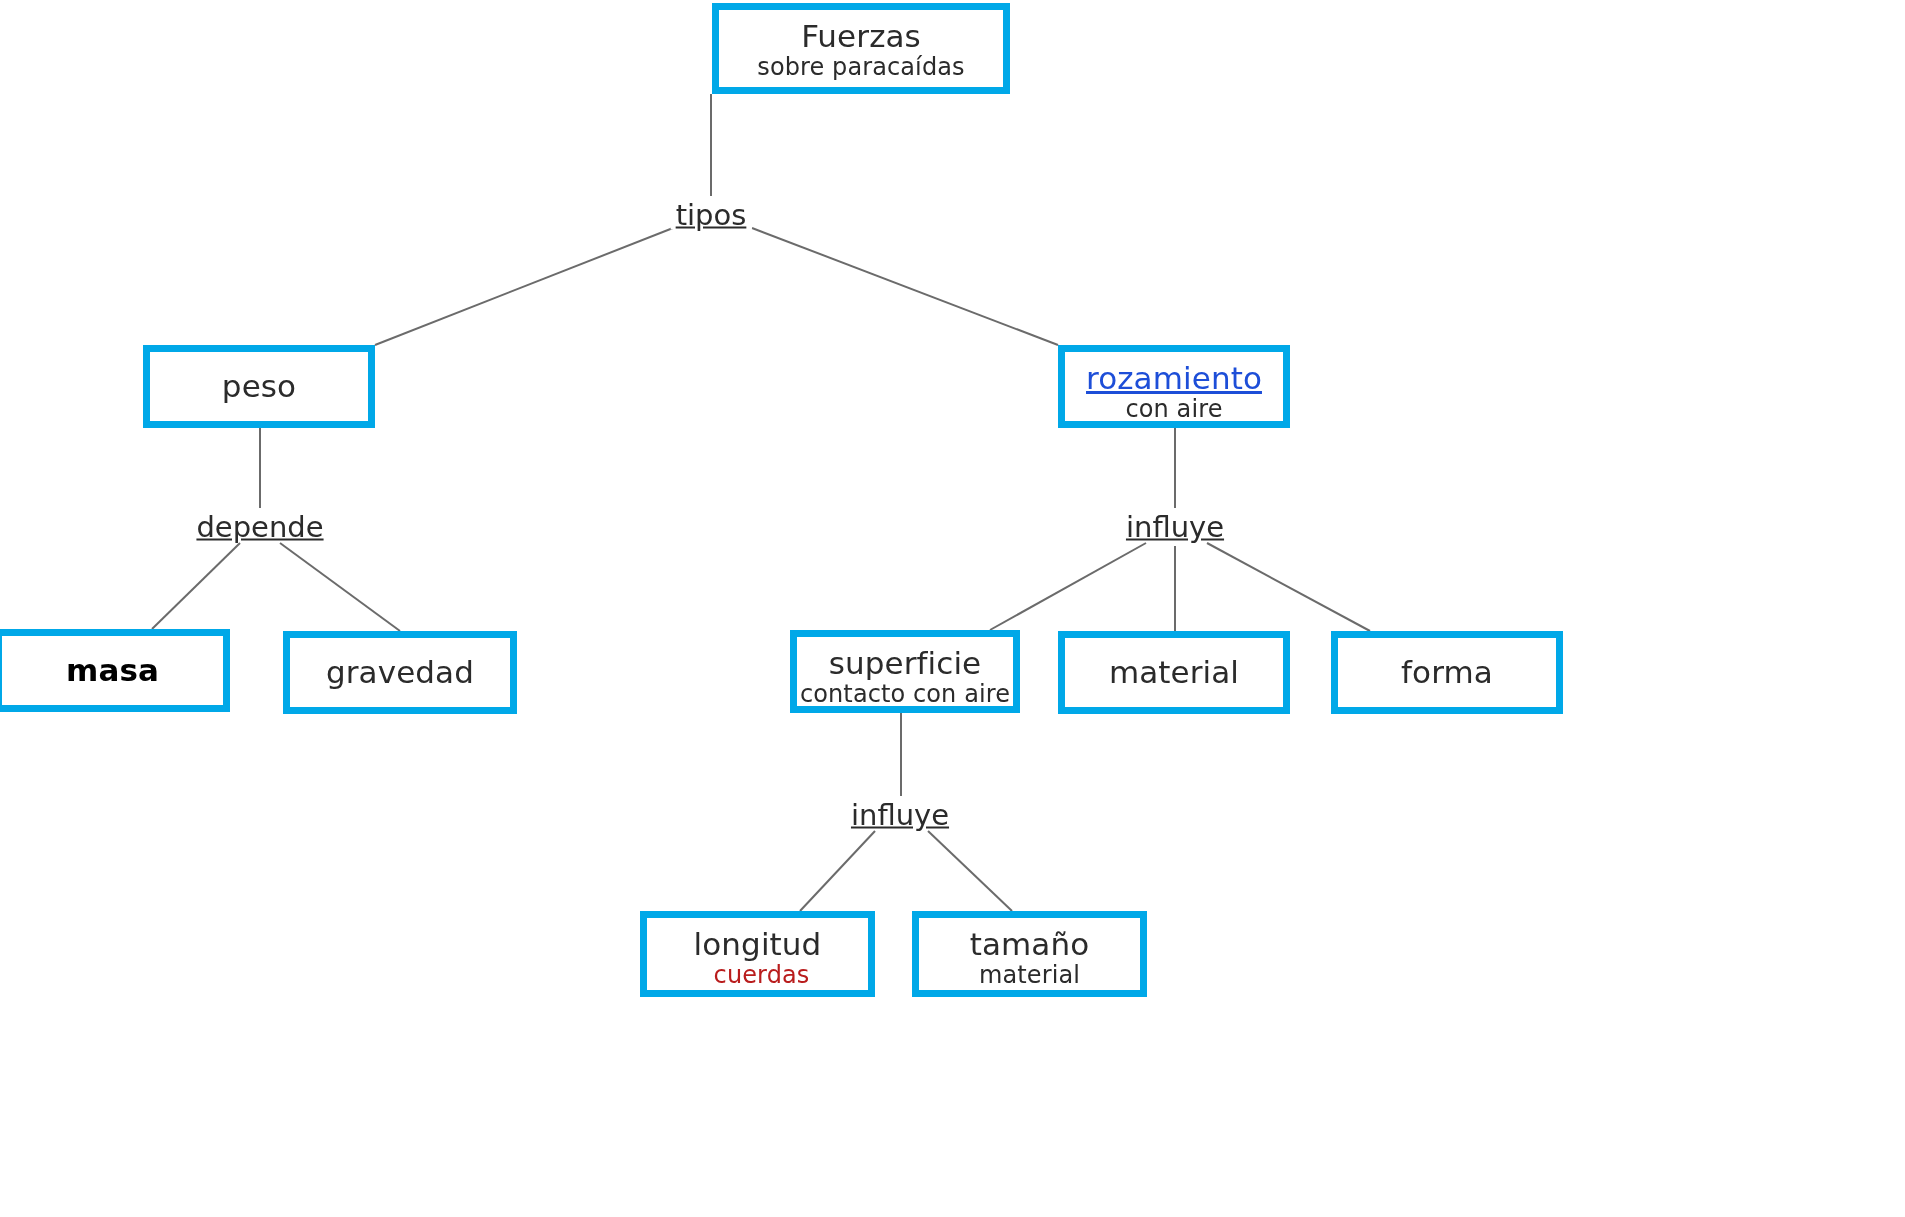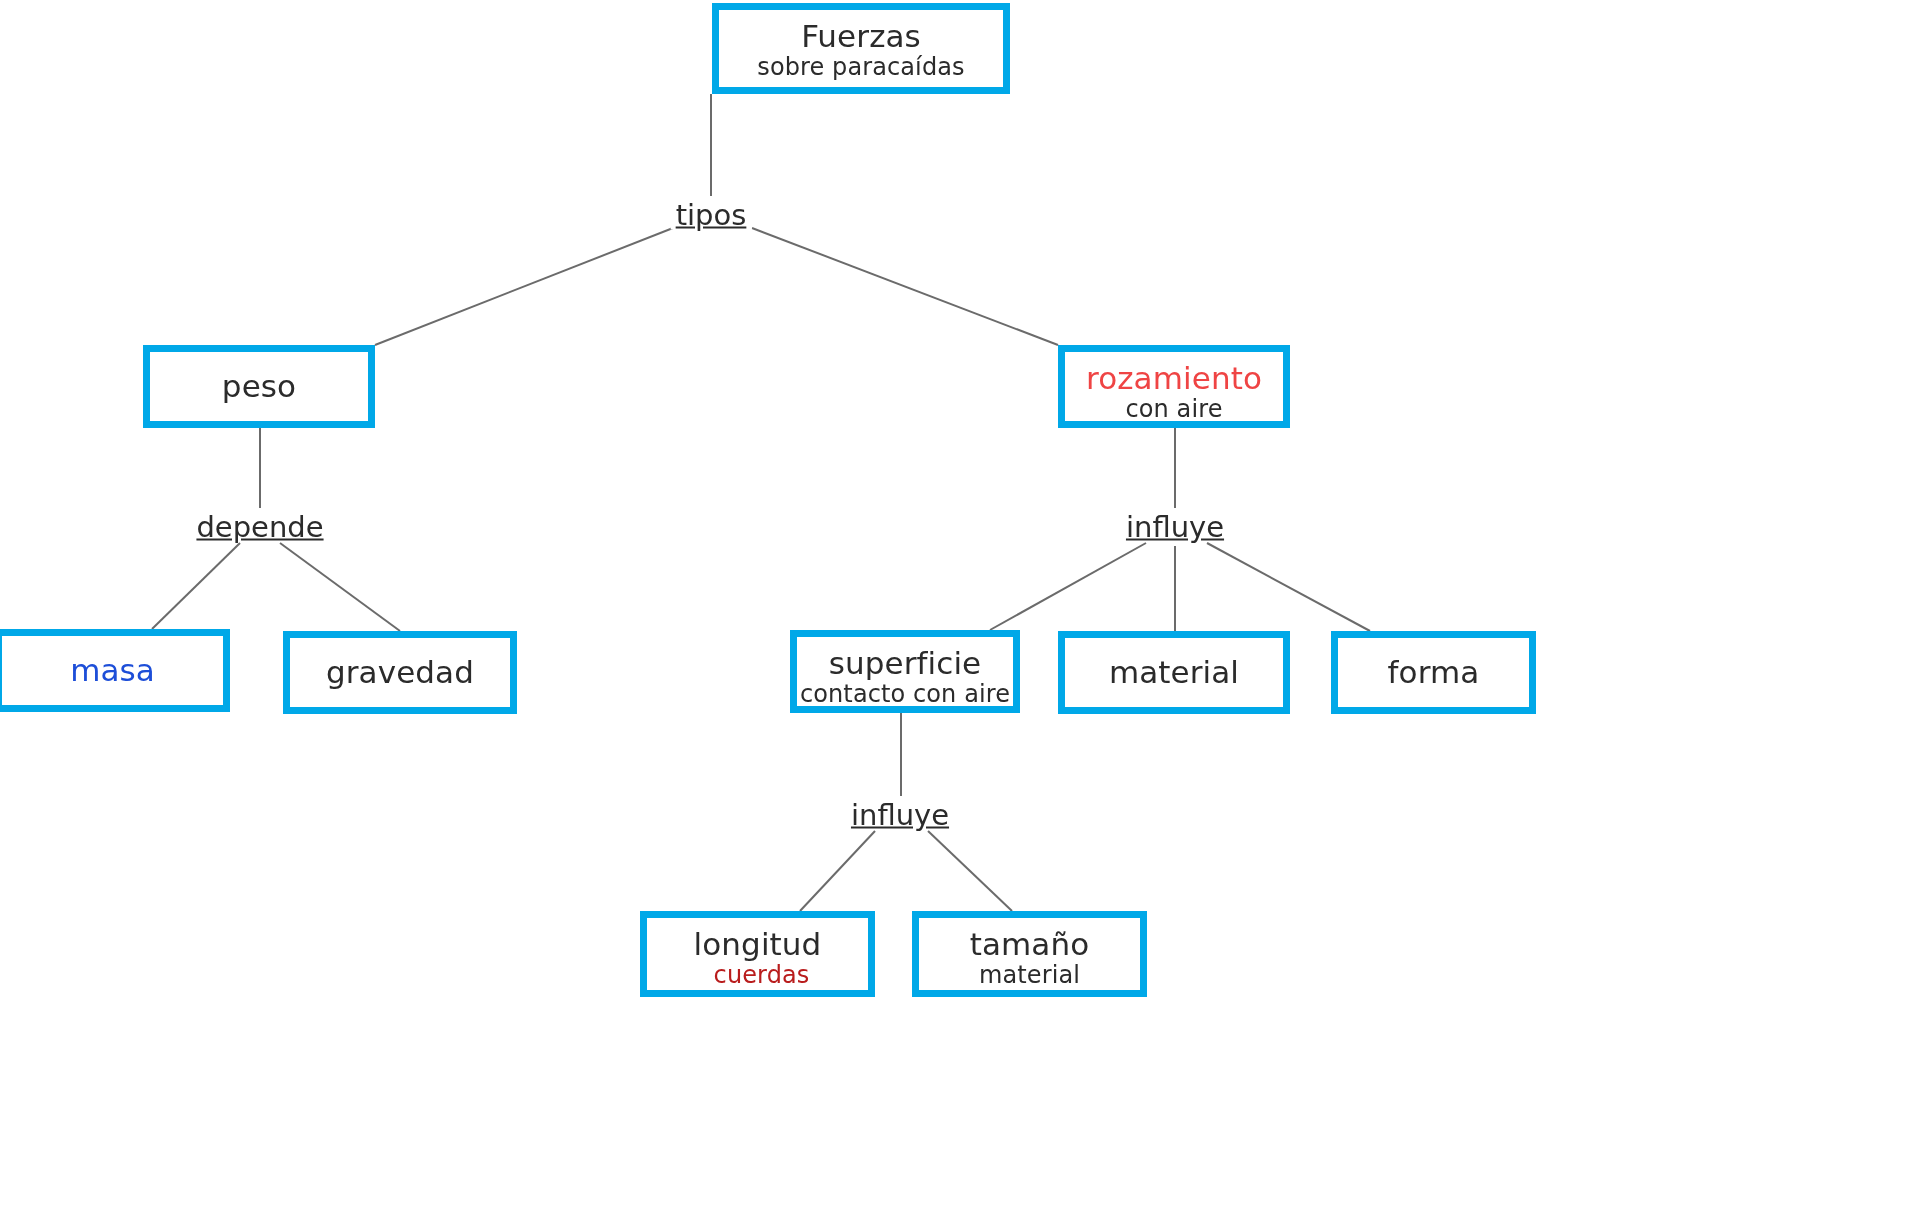--- a/index.html
+++ b/index.html
@@ -96,37 +96,37 @@
     </svg>
   <div id="nodes-layer">
       <div class="node has-sub" style="left: 712px; top: 3px; width: 298px; height: 91px; border-color: rgb(0, 168, 232); border-width: 7px; background: rgb(255, 255, 255);">
         <div class="title" style="color: rgb(43, 43, 43);">Fuerzas</div>
         <div class="subtitle" style="color: rgb(43, 43, 43);">sobre paracaídas</div>
       </div>
       <div class="node" style="left: 143px; top: 345px; width: 232px; height: 83px; border-color: rgb(0, 168, 232); border-width: 7px; background: rgb(255, 255, 255);">
         <div class="title" style="color: rgb(43, 43, 43);">peso</div>
       </div>
       <div class="node has-sub" style="left: 1058px; top: 345px; width: 232px; height: 83px; border-color: rgb(0, 168, 232); border-width: 7px; background: rgb(255, 255, 255);">
-        <div class="title" style="color: #ef4444;">rozamiento</div>
+        <div class="title" style="color: #1d4ed8; text-decoration: underline;">rozamiento</div>
         <div class="subtitle" style="color: rgb(43, 43, 43);">con aire</div>
       </div>
       <div class="node" style="left: -5px; top: 629px; width: 235px; height: 83px; border-color: rgb(0, 168, 232); border-width: 7px; background: rgb(255, 255, 255);">
-        <div class="title" style="color: #1d4ed8;">masa</div>
+        <div class="title" style="color: #000000; font-weight: bold;">masa</div>
       </div>
       <div class="node" style="left: 283px; top: 631px; width: 234px; height: 83px; border-color: rgb(0, 168, 232); border-width: 7px; background: rgb(255, 255, 255);">
         <div class="title" style="color: rgb(43, 43, 43);">gravedad</div>
       </div>
       <div class="node has-sub" style="left: 790px; top: 630px; width: 230px; height: 83px; border-color: rgb(0, 168, 232); border-width: 7px; background: rgb(255, 255, 255);">
         <div class="title" style="color: rgb(43, 43, 43);">superficie</div>
         <div class="subtitle" style="color: rgb(43, 43, 43);">contacto con aire</div>
       </div>
       <div class="node" style="left: 1058px; top: 631px; width: 232px; height: 83px; border-color: rgb(0, 168, 232); border-width: 7px; background: rgb(255, 255, 255);">
         <div class="title" style="color: rgb(43, 43, 43);">material</div>
       </div>
-      <div class="node" style="left: 1331px; top: 631px; width: 205px; height: 83px; border-color: rgb(0, 168, 232); border-width: 7px; background: rgb(255, 255, 255);">
+      <div class="node" style="left: 1331px; top: 631px; width: 232px; height: 83px; border-color: rgb(0, 168, 232); border-width: 7px; background: rgb(255, 255, 255);">
         <div class="title" style="color: rgb(43, 43, 43);">forma</div>
       </div>
       <div class="node has-sub" style="left: 640px; top: 911px; width: 235px; height: 86px; border-color: rgb(0, 168, 232); border-width: 7px; background: rgb(255, 255, 255);">
         <div class="title" style="color: rgb(43, 43, 43);">longitud</div>
         <div class="subtitle" style="color: #b91c1c; margin-left: 8px;">cuerdas</div>
       </div>
       <div class="node has-sub" style="left: 912px; top: 911px; width: 235px; height: 86px; border-color: rgb(0, 168, 232); border-width: 7px; background: rgb(255, 255, 255);">
         <div class="title" style="color: rgb(43, 43, 43);">tamaño</div>
         <div class="subtitle" style="color: rgb(43, 43, 43);">material</div>
       </div>

